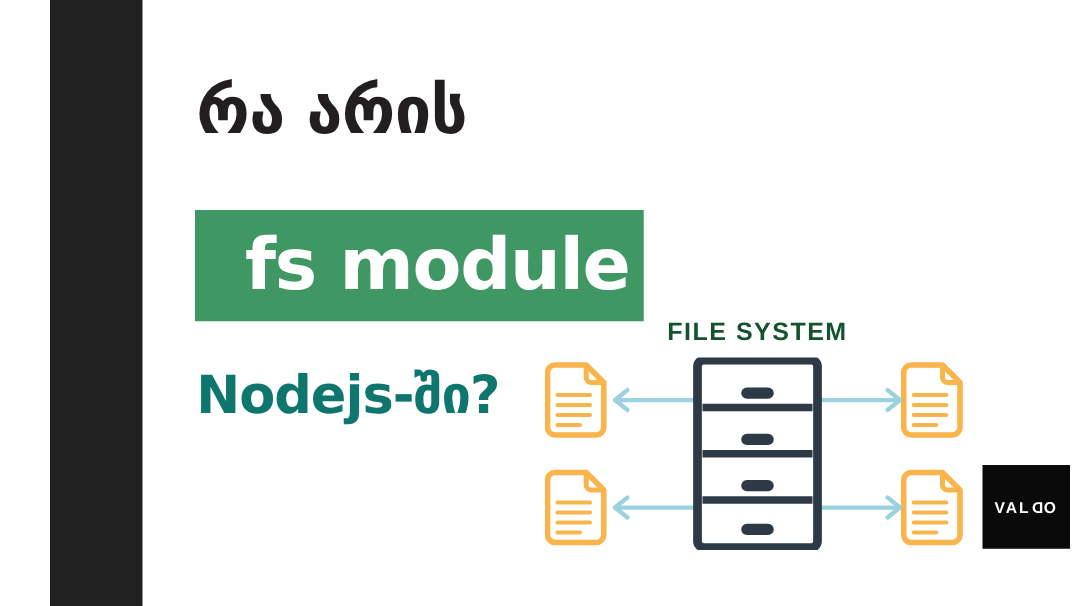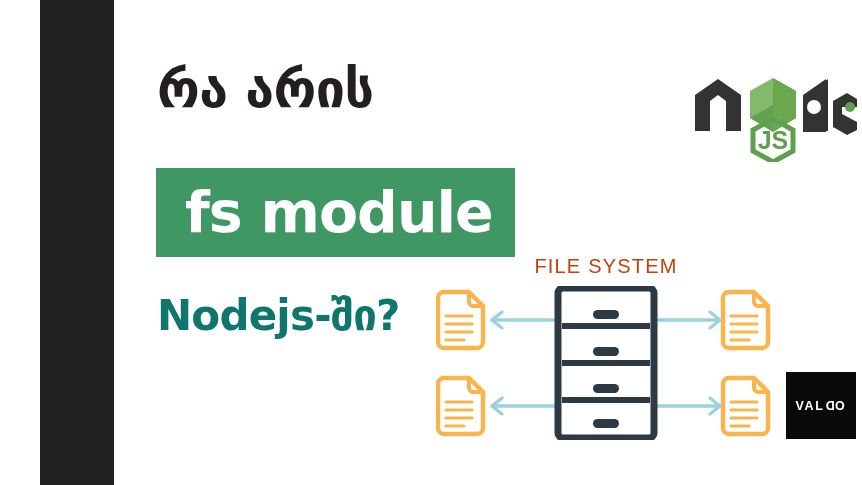--- a/index.html
+++ b/index.html
@@ -60,21 +60,21 @@
     background: #3f9764;
     display: flex;
     align-items: center;
   }
   .green-band-label {
     color: #ffffff;
     font-size: 57px;
     font-weight: 700;
     letter-spacing: -1px;
     line-height: 1;
-    padding-left: 29px;
+    padding-left: 40px;
     white-space: nowrap;
   }
 
   .subline {
     position: absolute;
     left: 117px;
     top: 294px;
     font-size: 42px;
     font-weight: 700;
     color: #0f766e;
@@ -100,23 +100,23 @@
     width: 340px;
     height: 190px;
   }
   .fs-title {
     position: absolute;
     left: 0;
     top: 5px;
     width: 340px;
     text-align: center;
     font-size: 20px;
-    font-weight: 400;
+    font-weight: 700;
     letter-spacing: 1.2px;
-    color: #c2410c;
+    color: #14532d;
     font-family: "Liberation Sans", sans-serif;
   }
   .fs-canvas {
     position: absolute;
     left: 0;
     top: 36px;
     width: 340px;
     height: 154px;
   }
 
@@ -152,44 +152,20 @@
   <div class="side-rail"></div>
 
   <div class="headline">რა არის</div>
 
   <div class="green-band">
     <span class="green-band-label">fs module</span>
   </div>
 
   <div class="subline">Nodejs-ში?</div>
 
-  <div class="node-logo">
-    <svg viewBox="0 0 170 105" width="170" height="105">
-
-      <path d="M8 74 L8 38 L31 22 L54 38 L54 74 L39 74 L39 44 L31 38 L23 44 L23 74 Z" fill="#333333"></path>
-
-      <g>
-        <path d="M86 21 L109 34 L109 61 L86 75 L63 61 L63 34 Z" fill="#83ba6a"></path>
-        <path d="M86 21 L109 34 L109 61 L86 75 Z" fill="#6aa74f"></path>
-        <path d="M63 61 L86 48 L86 75 Z" fill="#4b8a3f" opacity="0.55"></path>
-      </g>
-
-      <path d="M118 38 L141 22 L141 74 L118 74 Z M126 44 L126 67 L133 67 L133 30 Z" fill="#333333"></path>
-      <path d="M116 38 L139 22 L139 75 L116 75 Z" fill="#333333"></path>
-      <circle cx="127" cy="50" r="7" fill="#ffffff"></circle>
-
-      <path d="M146 44 L160 36 L170 42 L170 50 L155 50 L155 57 L170 65 L170 73 L160 78 L146 70 Z" fill="#333333"></path>
-      <circle cx="163" cy="50" r="5" fill="#5fa04e"></circle>
-
-      <g>
-        <path d="M86 62 L106 73 L106 94 L86 105 L66 94 L66 73 Z" fill="none" stroke="#5fa04e" stroke-width="5"></path>
-        <text x="86" y="92" text-anchor="middle" font-family="Liberation Sans, sans-serif" font-size="25" font-weight="700" fill="#5fa04e">JS</text>
-      </g>
-    </svg>
-  </div>
 
   <div class="fs-illustration">
     <div class="fs-title">FILE SYSTEM</div>
 
     <svg class="fs-canvas" viewBox="0 0 340 154" width="340" height="154">
 
       <g>
         <path d="M8 6 h25 l14 14 v36 a6 6 0 0 1 -6 6 h-33 a6 6 0 0 1 -6 -6 v-44 a6 6 0 0 1 6 -6 z" fill="none" stroke="#f9b54c" stroke-width="4.5" stroke-linejoin="round"></path>
         <path d="M33 6 v10 a4 4 0 0 0 4 4 h10" fill="none" stroke="#f9b54c" stroke-width="4"></path>
         <g stroke="#f9b54c" stroke-width="3.2" stroke-linecap="round">

